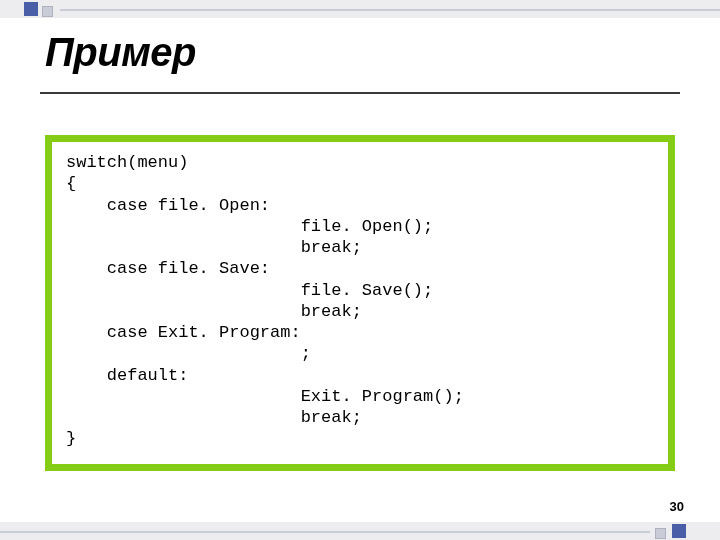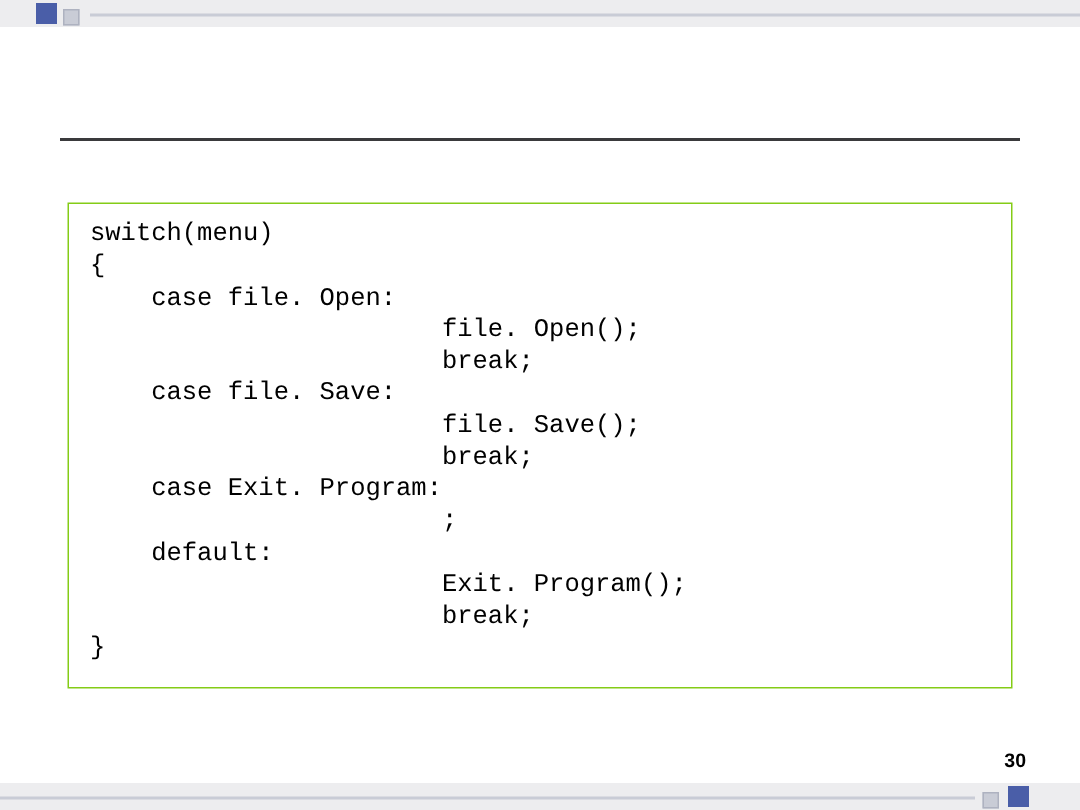--- a/index.html
+++ b/index.html
@@ -63,21 +63,21 @@
     top: 92px;
     height: 2px;
     background: #3a3a3c;
   }
   
   .codebox {
     position: absolute;
     left: 45px;
     right: 45px;
     top: 135px;
-    border: 1px solid #84cc16;
+    border: 7px solid #84cc16;
     padding: 10px 12px 14px 14px;
     box-sizing: border-box;
   }
   .code {
     font-family: "Courier New", Courier, monospace;
     font-size: 17px;
     line-height: 1.25;
     white-space: pre;
     margin: 0;
   }
@@ -122,20 +122,21 @@
 <body>
 
 <div class="slide">
 
   <div class="topbar">
     <div class="square-big"></div>
     <div class="square-small"></div>
     <div class="line"></div>
   </div>
 
+  <div class="title">Пример</div>
   <div class="title-underline"></div>
 
   <div class="codebox">
     <pre class="code"><span>switch(menu)</span>
 <span>{</span>
 <span>    case file. Open:</span>
 <span>                       file. Open();</span>
 <span>                       break;</span>
 <span>    case file. Save:</span>
 <span>                       file. Save();</span>

